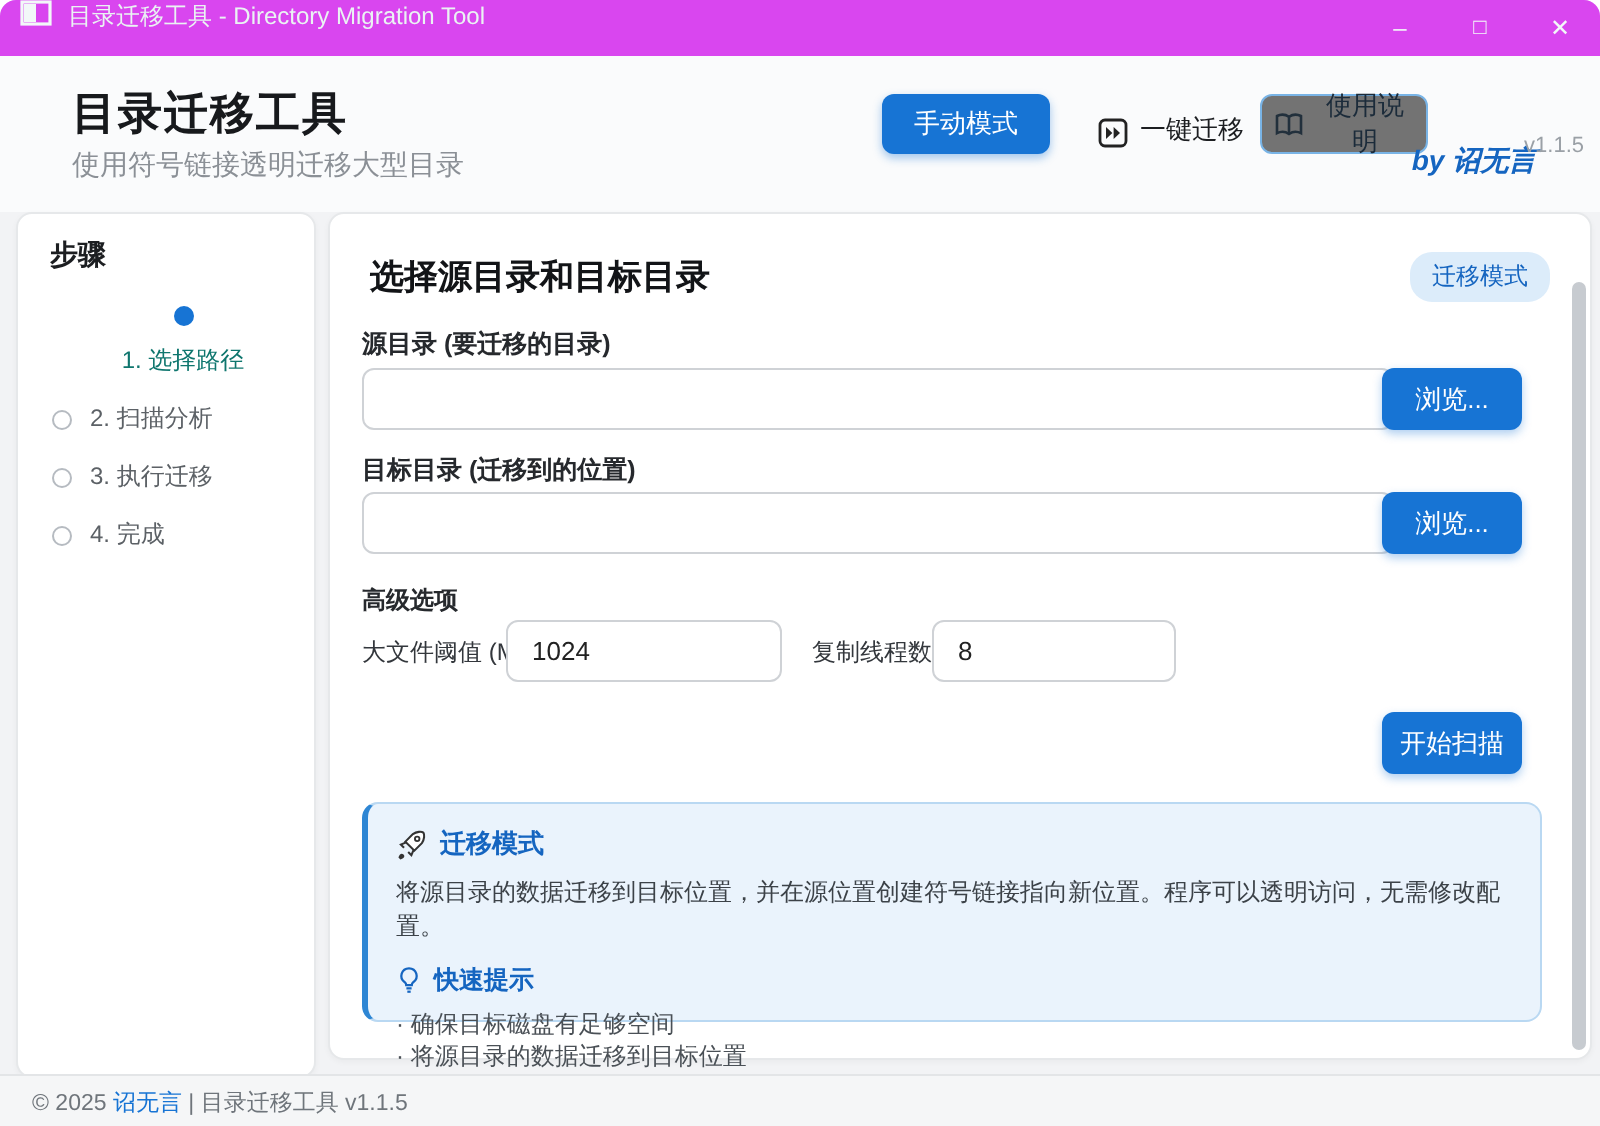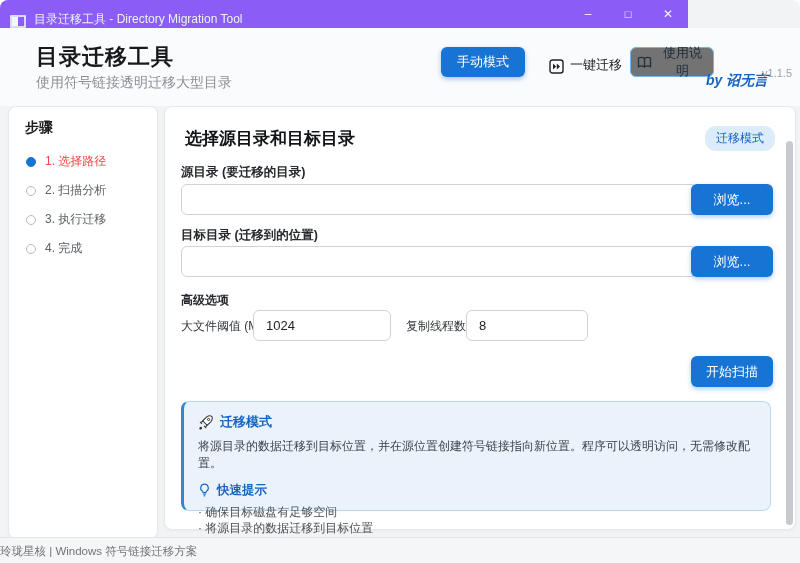--- a/index.html
+++ b/index.html
@@ -2,21 +2,21 @@
 <html><head>
 <meta charset="utf-8">
 <style>
   html,body{margin:0;padding:0;background:#ffffff;}
   .app{
     position:relative;width:800px;height:563px;overflow:hidden;
     font-family:"Liberation Sans","DejaVu Sans",sans-serif;
     background:#f2f3f5;border-radius:8px 8px 0 0;
   }
   
-  .titlebar{position:absolute;left:0;top:0;width:688px;height:28px;background:#8b5cf6;display:flex;align-items:flex-end;}
+  .titlebar{position:absolute;left:0;top:0;width:800px;height:28px;background:#d946ef;display:flex;align-items:flex-start;}
   .titlebar .win-icon{margin-left:10px;width:16px;height:13px;flex:0 0 auto;}
   .titlebar .title{margin-left:8px;color:#eaf3f3;font-size:12px;white-space:nowrap;}
   .win-controls{position:absolute;right:0;top:0;height:28px;display:flex;}
   .win-btn{width:40px;height:28px;display:flex;align-items:center;justify-content:center;color:#f2f8f8;font-size:12px;cursor:default;}
   .win-btn.max{font-size:11px;}
   
   .header{position:absolute;left:0;top:28px;width:800px;height:78px;background:#fafbfc;}
   .app-title{position:absolute;left:36px;top:14px;font-size:22px;font-weight:bold;color:#17191c;letter-spacing:1px;}
   .app-subtitle{position:absolute;left:36px;top:46px;font-size:14px;color:#8b9096;}
   .mode-btn-manual{
@@ -37,32 +37,32 @@
   .version{position:absolute;right:8px;top:39px;width:110px;text-align:right;color:#9aa0a6;font-size:11px;}
   
   .card{position:absolute;background:#ffffff;border:1px solid #e6e8ea;border-radius:8px;box-shadow:0 1px 3px rgba(0,0,0,.04);}
   .sidebar{left:8px;top:106px;width:148px;height:431px;}
   .maincard{left:164px;top:106px;width:630px;height:422px;}
   
   .sidebar-title{position:absolute;left:16px;top:12px;font-size:14px;font-weight:bold;color:#1c1e21;}
   .steps{position:absolute;left:0;top:40px;width:148px;}
   .step{display:flex;align-items:center;gap:9px;padding:6px 0 6px 17px;font-size:12px;color:#5c6166;}
   .step .dot{width:8px;height:8px;border-radius:50%;border:1.5px solid #b6bbc1;background:#fff;flex:0 0 auto;}
-  .step.active{color:#ef4444;}
+  .step.active{color:#0f766e;flex-direction:column;}
   .step.active .dot{background:#1774d4;border-color:#1774d4;}
   
   .main-heading{position:absolute;left:20px;top:20px;font-size:17px;font-weight:bold;color:#121417;}
   .mode-badge{position:absolute;right:20px;top:19px;background:#dcecfa;color:#1565c0;font-size:12px;padding:4px 11px;border-radius:11px;}
   .field-label{position:absolute;font-size:12.5px;color:#26292d;font-weight:bold;}
   .path-input{
     position:absolute;left:16px;width:494px;height:29px;border:1px solid #cfd2d6;border-radius:6px;
     font-size:13px;padding:0 10px;color:#222;background:#fff;font-family:inherit;
   }
   .blue-btn{
-    position:absolute;left:526px;width:82px;height:31px;border:none;border-radius:6px;background:#1774d4;
+    position:absolute;left:526px;width:70px;height:31px;border:none;border-radius:6px;background:#1774d4;
     color:#fff;font-size:13px;box-shadow:0 2px 5px rgba(23,116,212,.35);font-family:inherit;
   }
   .adv-title{position:absolute;left:16px;top:185px;font-size:12px;font-weight:bold;color:#26292d;}
   .adv-label{position:absolute;font-size:12px;color:#33373c;top:211px;}
   .adv-input{
     position:absolute;top:203px;height:29px;border:1px solid #cfd2d6;border-radius:6px;
     font-size:13px;padding:0 12px;color:#222;background:#fff;font-family:inherit;
   }
   .scan-btn{top:249px;}
   .info-box{
@@ -209,16 +209,18 @@
         <li>迁移前会自动创建备份，失败时自动回滚</li>
       </ul>
     </div>
 
     <div class="scrollbar">
       <div class="scroll-thumb"></div>
     </div>
   </div>
 
   <div class="footer">
-    <div class="right">玲珑星核 | Windows 符号链接迁移方案</div>
+    <div class="left">
+      <span>© 2025 </span><span class="author-link">诏无言</span><span> | 目录迁移工具 v1.1.5</span>
+    </div>
   </div>
 
 </div>
 
 </body></html>

